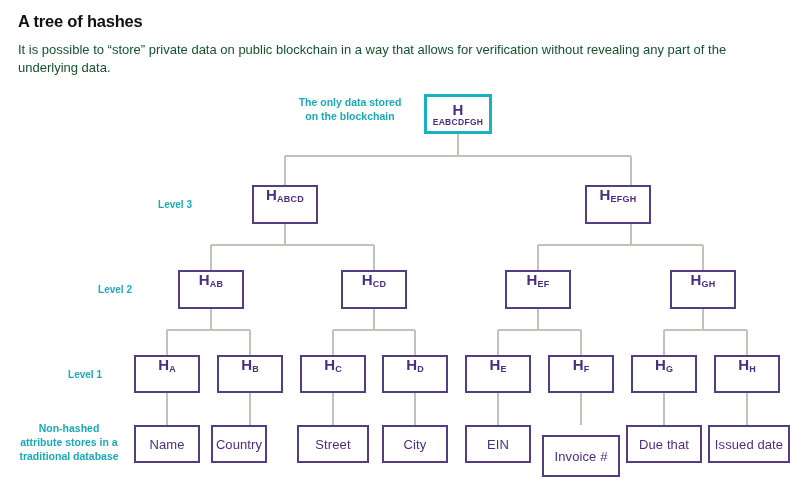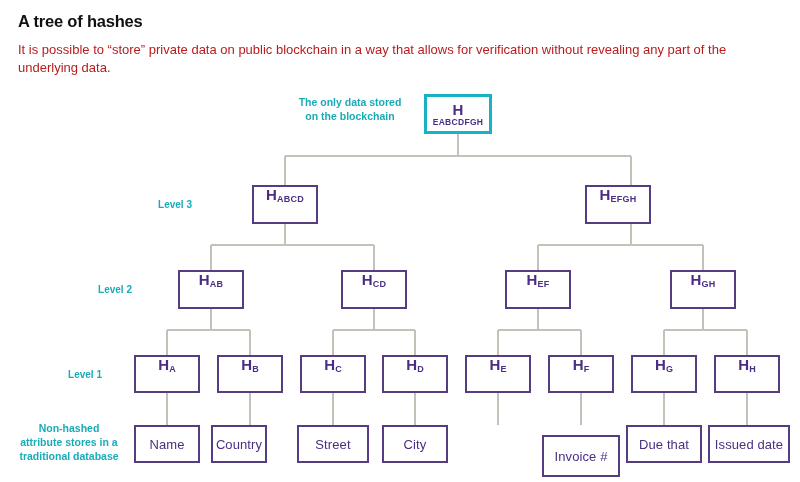--- a/index.html
+++ b/index.html
@@ -22,21 +22,21 @@
     font-weight: bold;
     letter-spacing: -0.2px;
     color: #111111;
     line-height: 1.2;
   }
 
   .page-subtitle {
     margin-top: 9px;
     font-size: 13px;
     line-height: 1.42;
-    color: #b91c1c;
+    color: #14532d;
     max-width: 768px;
   }
 
   
   .diagram {
     position: absolute;
     left: 0;
     top: 0;
     width: 800px;
     height: 482px;
@@ -258,17 +258,18 @@
   <div class="side-label" style="left:10px; top:422px; width:118px;">
     <div>Non-hashed</div>
     <div>attribute stores in a</div>
     <div>traditional database</div>
   </div>
 
   <div class="node leaf" style="left:134px; top:425px; width:66px; height:38px;">Name</div>
   <div class="node leaf" style="left:211px; top:425px; width:56px; height:38px;">Country</div>
   <div class="node leaf" style="left:297px; top:425px; width:72px; height:38px;">Street</div>
   <div class="node leaf" style="left:382px; top:425px; width:66px; height:38px;">City</div>
+  <div class="node leaf" style="left:465px; top:425px; width:66px; height:38px;">EIN</div>
   <div class="node leaf" style="left:542px; top:435px; width:78px; height:42px;">Invoice #</div>
   <div class="node leaf" style="left:626px; top:425px; width:76px; height:38px;">Due that</div>
   <div class="node leaf" style="left:708px; top:425px; width:82px; height:38px;">Issued date</div>
 
 </div>
 
 </body></html>

